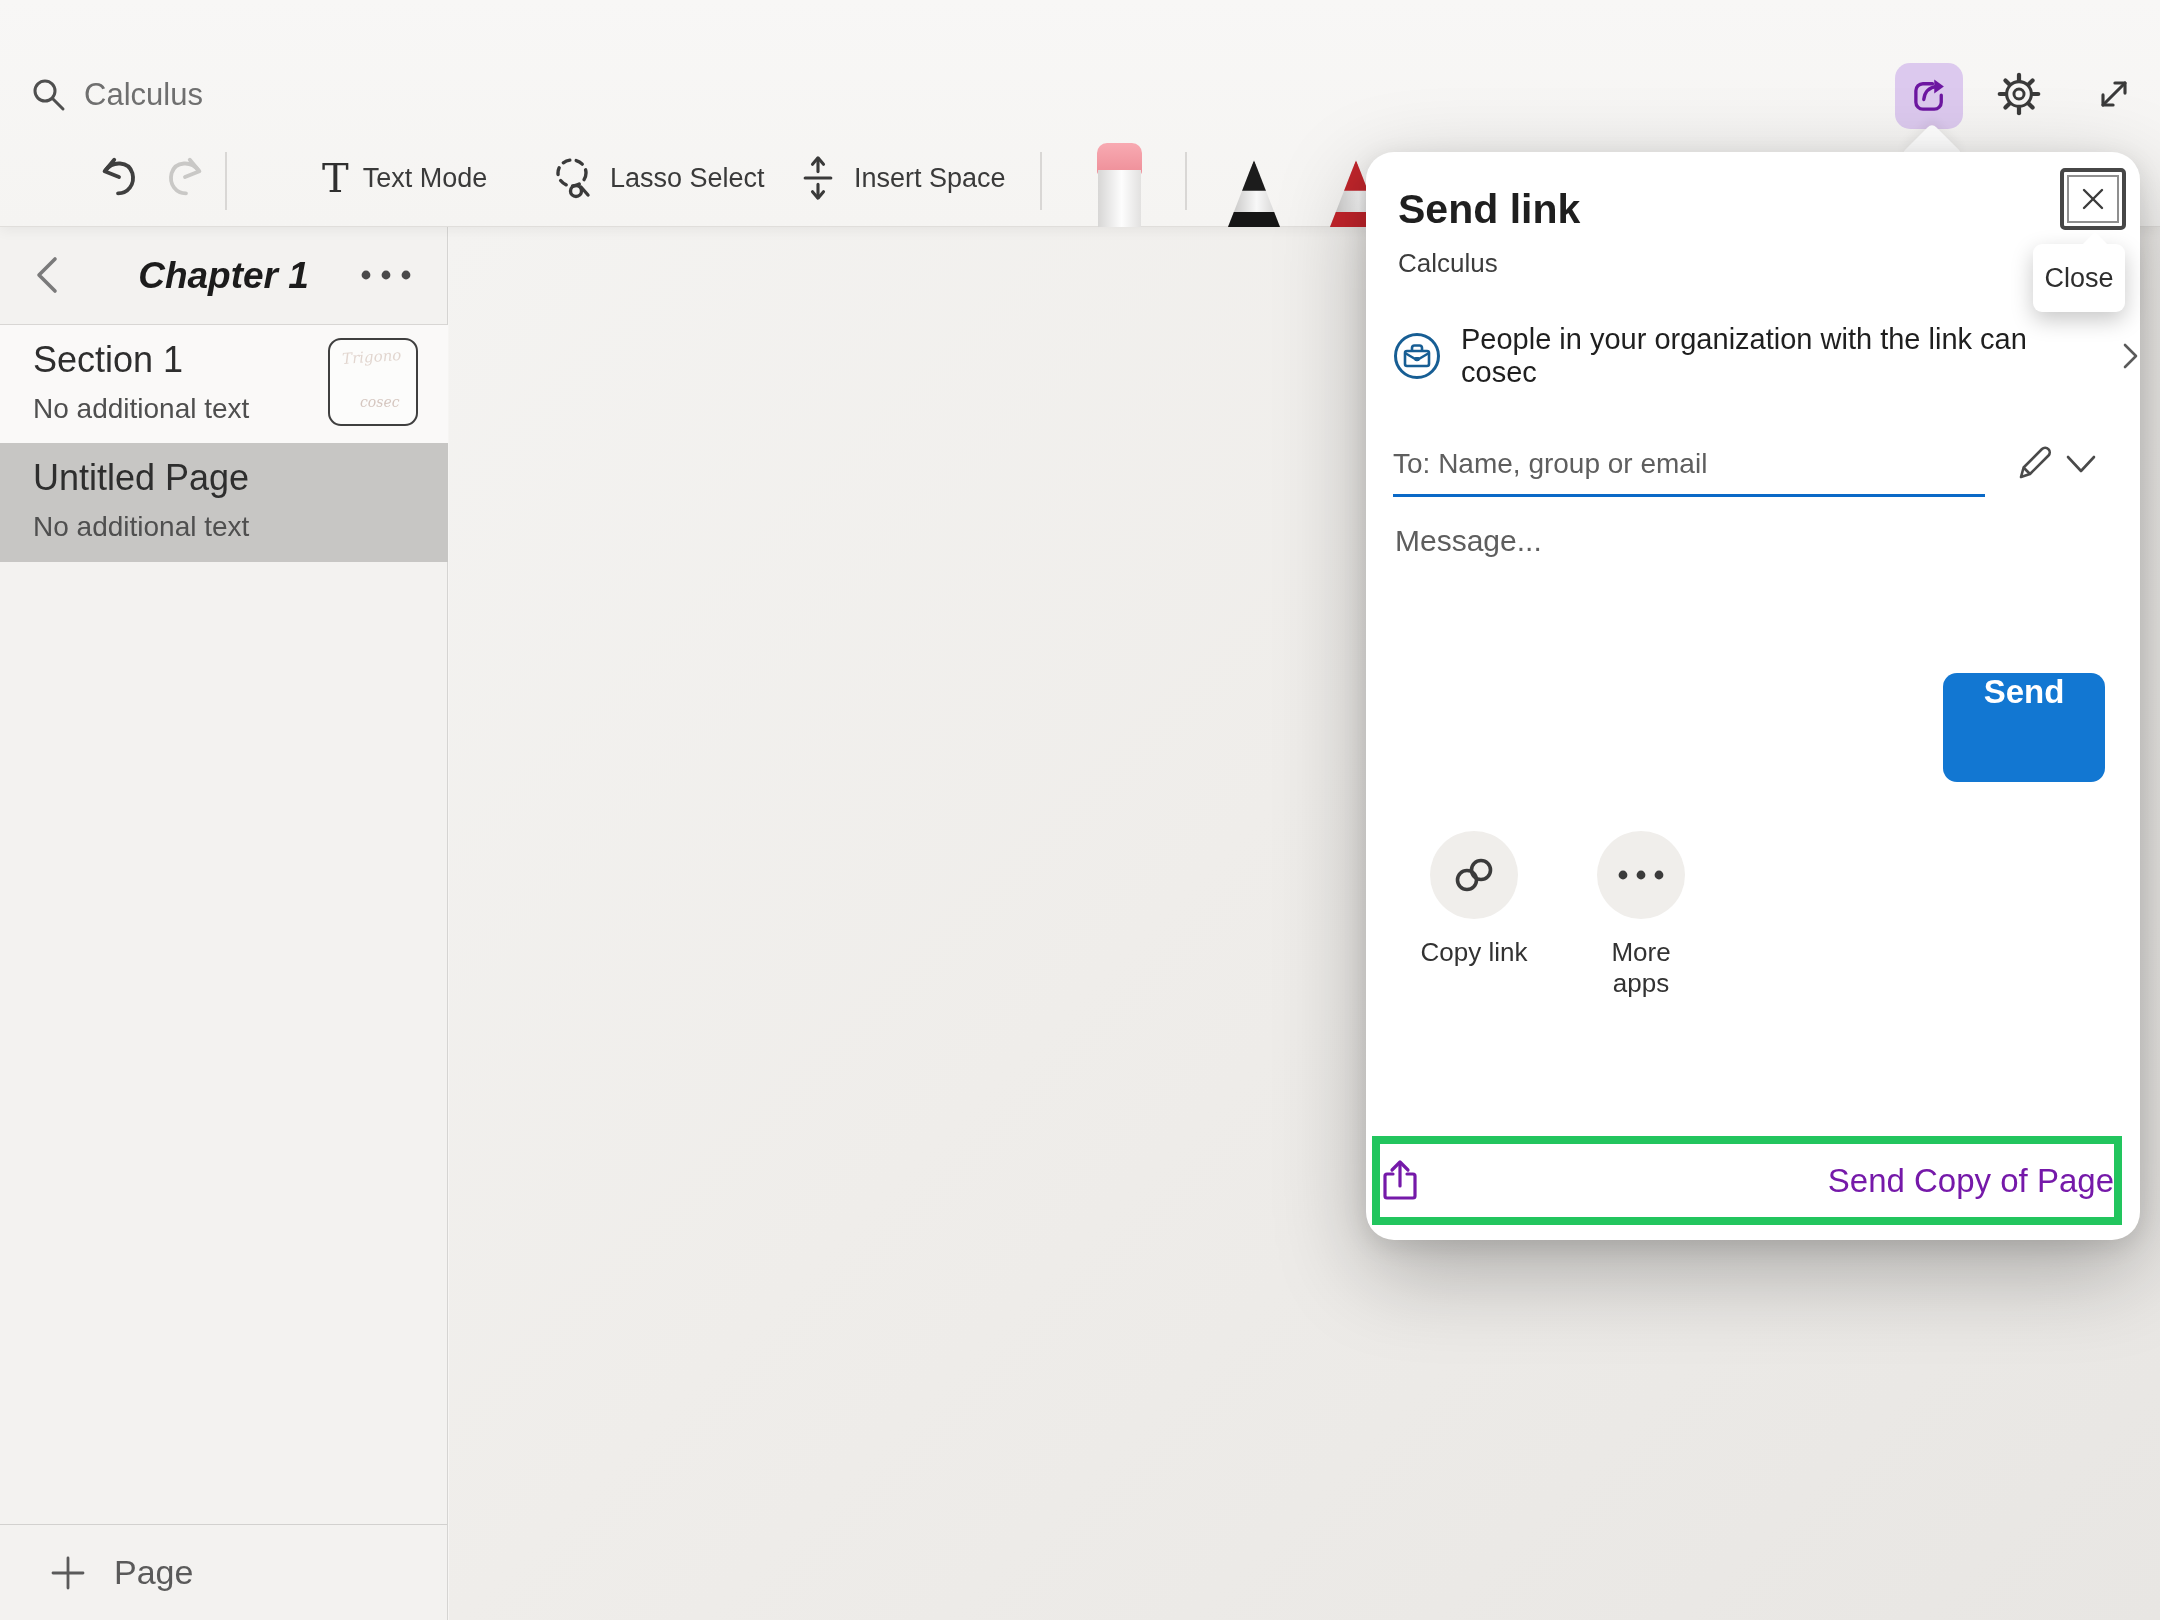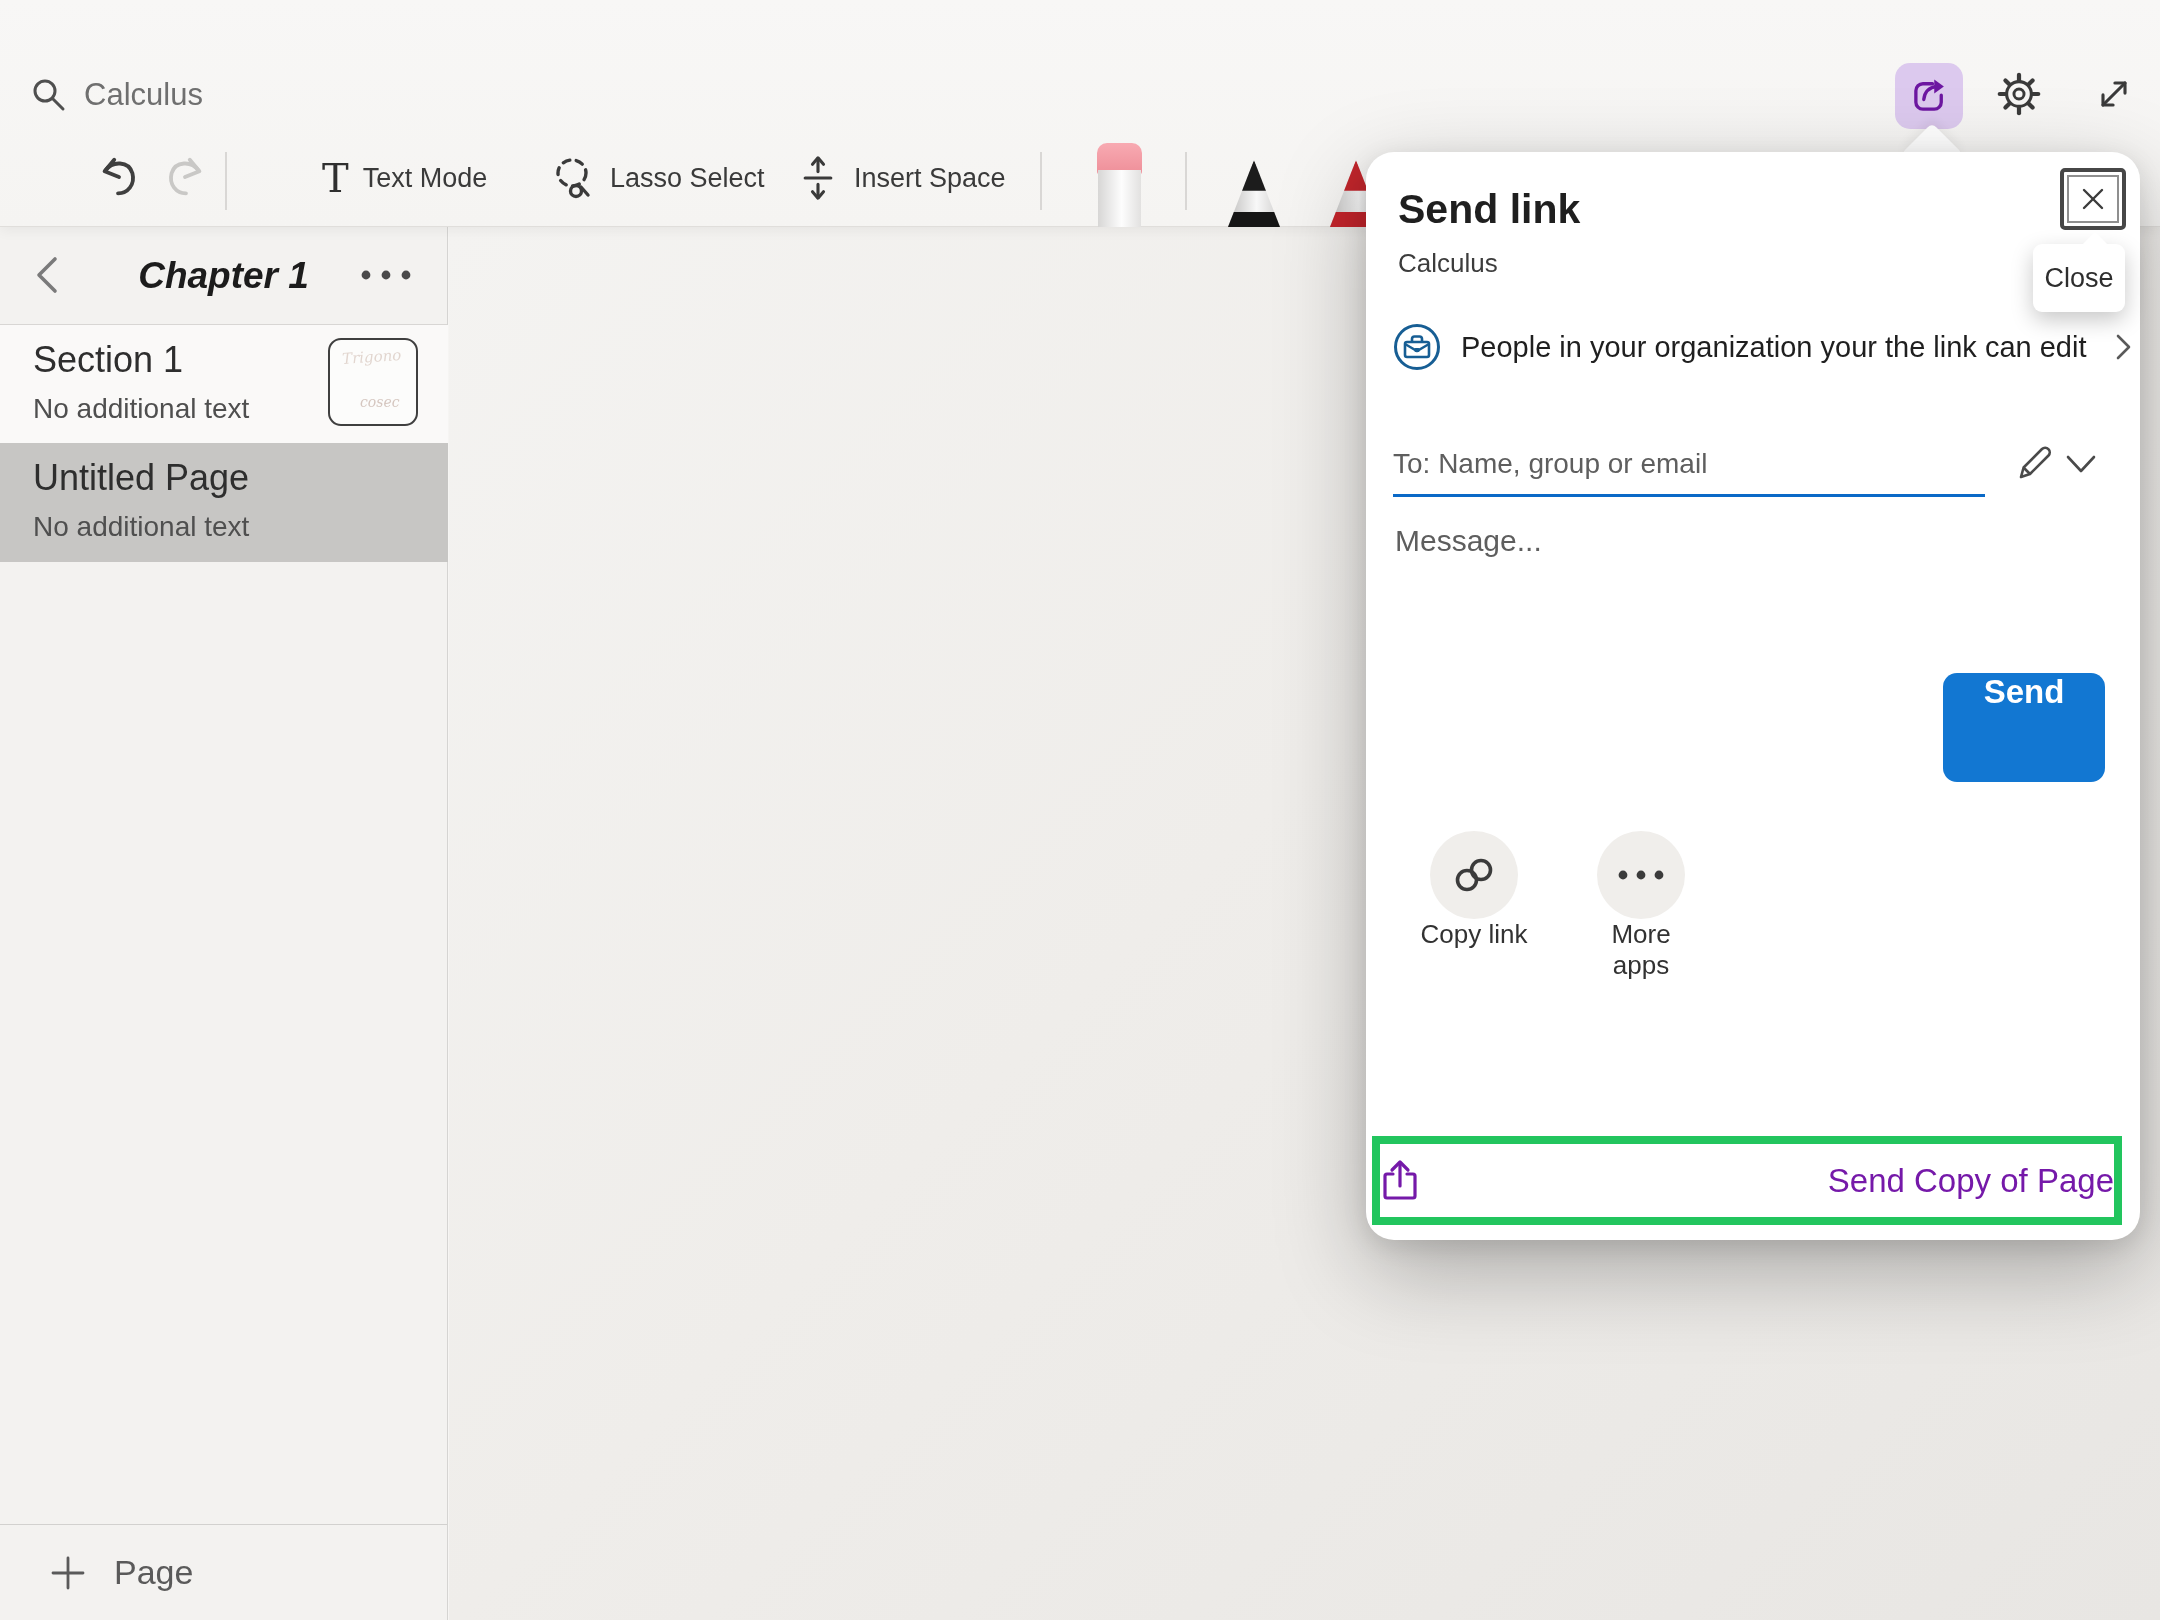--- a/index.html
+++ b/index.html
@@ -111,21 +111,21 @@
 
   .msg-ph { position:absolute; left:29px; top:372px; font-size:30px; color:#5E5E5E; }
 
   .send-btn { position:absolute; left:577px; top:521px; width:162px; height:109px; border-radius:14px;
               background:#1277D2; color:#FFFFFF; display:flex; align-items:flex-start; justify-content:center;
               font-size:33px; font-weight:600; }
 
   .quick { position:absolute; top:679px; width:120px; text-align:center; }
   .quick .circle { width:88px; height:88px; border-radius:50%; background:#F0EEEB; margin:0 auto;
                    display:flex; align-items:center; justify-content:center; }
-  .quick .lbl { font-size:26px; color:#323232; }
+  .quick .lbl { margin-top:18px; font-size:26px; color:#323232; }
   .q-copy { left:48px; } .q-more { left:215px; }
 
   .send-copy { position:absolute; left:6px; top:984px; width:750px; height:89px; border:8px solid #22c55e;
                background:#FFFFFF; display:flex; align-items:center; justify-content:space-between; gap:18px; }
   .send-copy .lbl { font-size:33px; color:#7519A9; }
 
   svg { display:block; }
 </style>
 </head>
 <body>
@@ -319,21 +319,21 @@
     <div class="people-row">
       <span class="people-circle">
         <svg width="48" height="48" viewBox="0 0 48 48" fill="none">
           <circle cx="24" cy="24" r="21.5" stroke="#175E94" stroke-width="3"></circle>
           <rect x="12" y="19" width="24" height="15" rx="2" stroke="#175E94" stroke-width="2.6"></rect>
           <path d="M19 19 v-3 a2.5 2.5 0 0 1 2.5 -2.5 h5 a2.5 2.5 0 0 1 2.5 2.5 v3" stroke="#175E94" stroke-width="2.6"></path>
           <path d="M12 21 L24 28 L36 21" stroke="#175E94" stroke-width="2.4"></path>
           <rect x="21.5" y="25" width="5" height="4" rx="1" fill="#175E94"></rect>
         </svg>
       </span>
-      <span class="people-txt">People in your organization your the link can edit</span>
+      <span class="people-txt">People in your organization with the link can cosec</span>
       <span class="people-chev">
         <svg width="20" height="30" viewBox="0 0 20 30" fill="none" stroke="#5A5A5A" stroke-width="2.6" stroke-linecap="round" stroke-linejoin="round">
             <polyline points="5,4 16,15 5,26"></polyline>
           </svg>
       </span>
     </div>
 
     <div class="to-row">
       <div class="to-ph">To: Name, group or email</div>
       <div class="to-line"></div>

